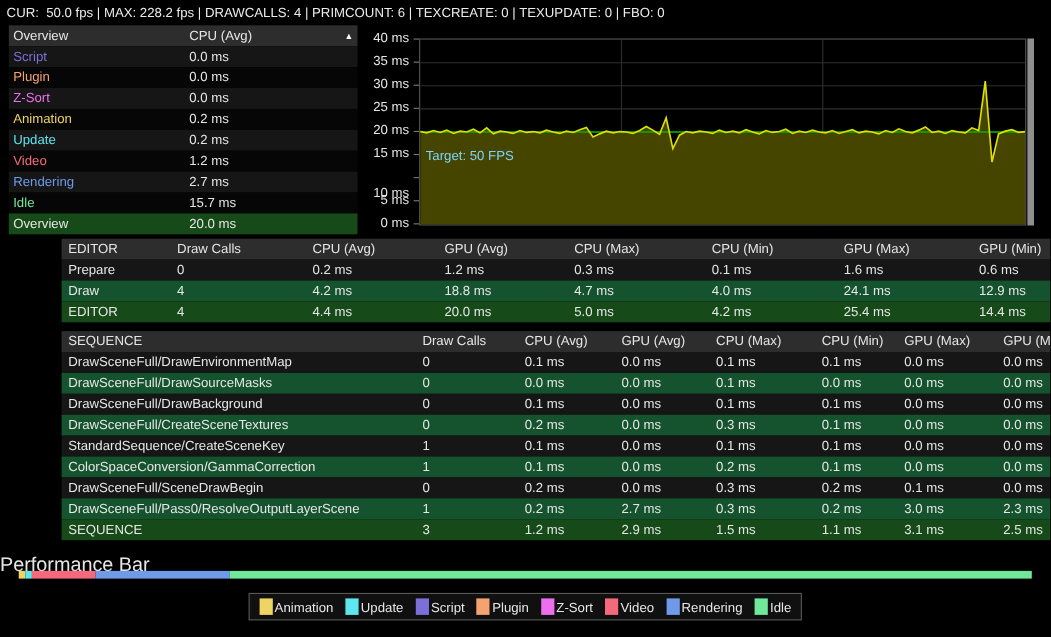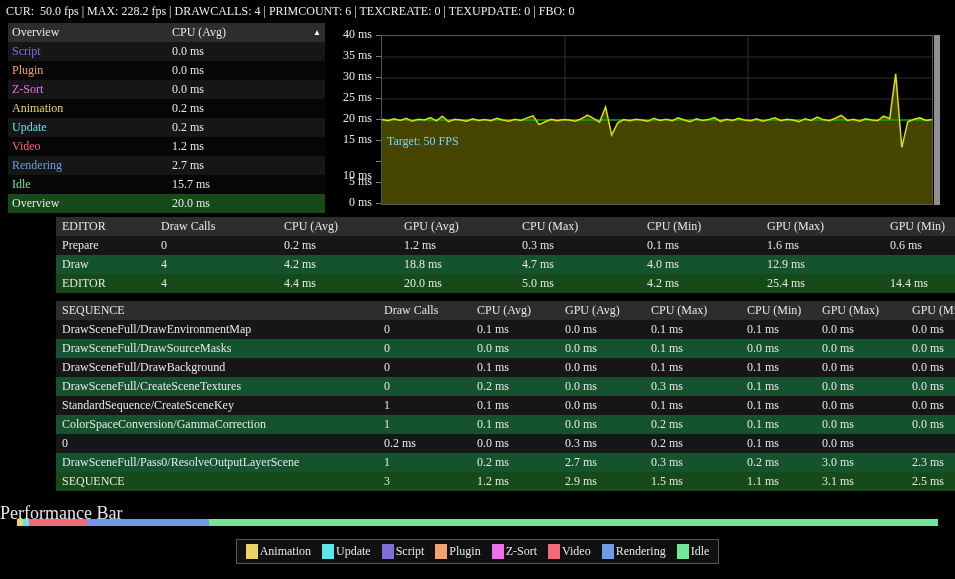--- a/index.html
+++ b/index.html
@@ -1,17 +1,17 @@
 <!DOCTYPE html>
 <html><head>
 <meta charset="utf-8">
 <style>
   html,body{margin:0;padding:0;background:#000;}
   #app{position:relative;width:955px;height:579px;background:#000;overflow:hidden;
-       font-family:Liberation Serif, serif;font-size:12px;color:#e6e6e6;}
+       font-family:Liberation Sans, sans-serif;font-size:12px;color:#e6e6e6;}
 
   
   .topbar{position:absolute;left:0;top:0;width:100%;height:22px;line-height:22px;padding-left:6px;
           color:#ececec;white-space:pre;}
 
   
   .overview{position:absolute;left:8px;top:23px;width:317px;}
   .ov-row{display:grid;grid-template-columns:160px 1fr;height:19px;line-height:19px;position:relative;}
   .ov-row .cell{padding-left:4px;overflow:hidden;white-space:nowrap;}
   .ov-header{background:#2d2d2d;}
@@ -168,20 +168,21 @@
         <div class="cell">1.6 ms</div>
         <div class="cell">0.6 ms</div>
       </div>
       <div class="prow p-b editor-grid">
         <div class="cell">Draw</div>
         <div class="cell">4</div>
         <div class="cell">4.2 ms</div>
         <div class="cell">18.8 ms</div>
         <div class="cell">4.7 ms</div>
         <div class="cell">4.0 ms</div>
+        <div class="cell">24.1 ms</div>
         <div class="cell">12.9 ms</div>
       </div>
       <div class="prow p-summary editor-grid">
         <div class="cell">EDITOR</div>
         <div class="cell">4</div>
         <div class="cell">4.4 ms</div>
         <div class="cell">20.0 ms</div>
         <div class="cell">5.0 ms</div>
         <div class="cell">4.2 ms</div>
         <div class="cell">25.4 ms</div>
@@ -254,20 +255,21 @@
         <div class="cell">ColorSpaceConversion/GammaCorrection</div>
         <div class="cell">1</div>
         <div class="cell">0.1 ms</div>
         <div class="cell">0.0 ms</div>
         <div class="cell">0.2 ms</div>
         <div class="cell">0.1 ms</div>
         <div class="cell">0.0 ms</div>
         <div class="cell">0.0 ms</div>
       </div>
       <div class="prow p-a seq-grid">
+        <div class="cell">DrawSceneFull/SceneDrawBegin</div>
         <div class="cell">0</div>
         <div class="cell">0.2 ms</div>
         <div class="cell">0.0 ms</div>
         <div class="cell">0.3 ms</div>
         <div class="cell">0.2 ms</div>
         <div class="cell">0.1 ms</div>
         <div class="cell">0.0 ms</div>
       </div>
       <div class="prow p-b seq-grid">
         <div class="cell">DrawSceneFull/Pass0/ResolveOutputLayerScene</div>

